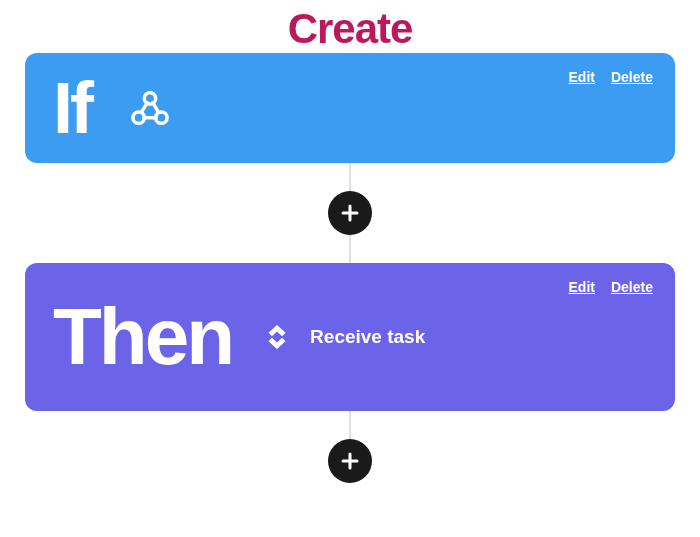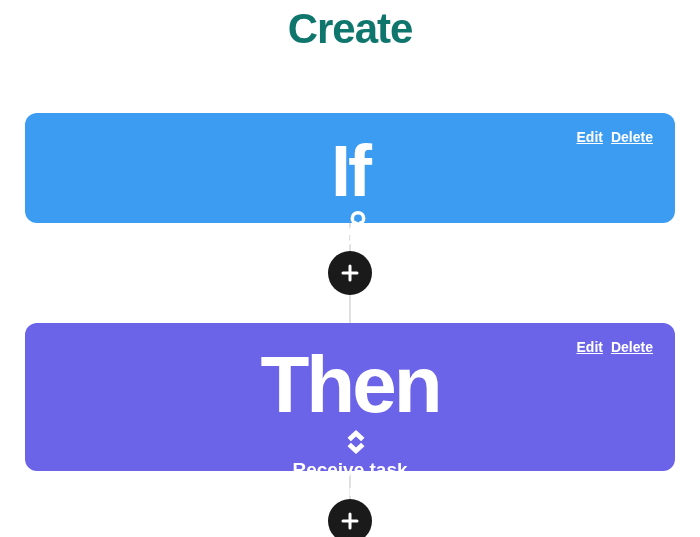--- a/index.html
+++ b/index.html
@@ -17,34 +17,32 @@
     .container {
       display: flex;
       flex-direction: column;
       align-items: center;
       width: 100%;
       padding: 0 25px;
     }
     .page-title {
       font-size: 42px;
       font-weight: 900;
-      color: #0f766e;
+      color: #be185d;
       margin-top: 5px;
-      margin-bottom: 60px;
       letter-spacing: -1px;
     }
     .card {
       width: 100%;
       border-radius: 12px;
       padding: 22px 28px;
       display: flex;
       align-items: center;
       position: relative;
       color: #fff;
-      flex-direction: column;
     }
     .card-if {
       background: #3B9CF2;
       height: 110px;
     }
     .card-then {
       background: #6B63E8;
       height: 148px;
     }
     .big-word {
@@ -83,21 +81,21 @@
     .card-text .sub-line {
       font-weight: 400;
       font-size: 14px;
       margin-top: 2px;
     }
     .actions {
       position: absolute;
       top: 16px;
       right: 22px;
       display: flex;
-      gap: 8px;
+      gap: 16px;
     }
     .actions a {
       color: #fff;
       font-weight: 700;
       font-size: 14px;
       text-decoration: underline;
       cursor: pointer;
     }
     .connector {
       width: 2px;
@@ -154,21 +152,20 @@
   <div class="card card-then">
     <div class="big-word big-word-then">Then</div>
     <div class="icon-wrap icon-wrap-then">
       <svg width="34" height="34" viewBox="0 0 40 40" fill="#fff">
         <path d="M20 6 L30 15 L26 19 L20 13.5 L14 19 L10 15 Z"></path>
         <path d="M10 25 L14 21 L20 26.5 L26 21 L30 25 L20 34 Z"></path>
       </svg>
     </div>
     <div class="card-text">
       <div class="main-line">Receive task</div>
-      <div class="sub-line">Tripp Stanford</div>
     </div>
     <div class="actions">
       <a>Edit</a>
       <a>Delete</a>
     </div>
   </div>
 
   <div class="connector"></div>
   <div class="plus-btn">
     <svg width="20" height="20" viewBox="0 0 20 20">

